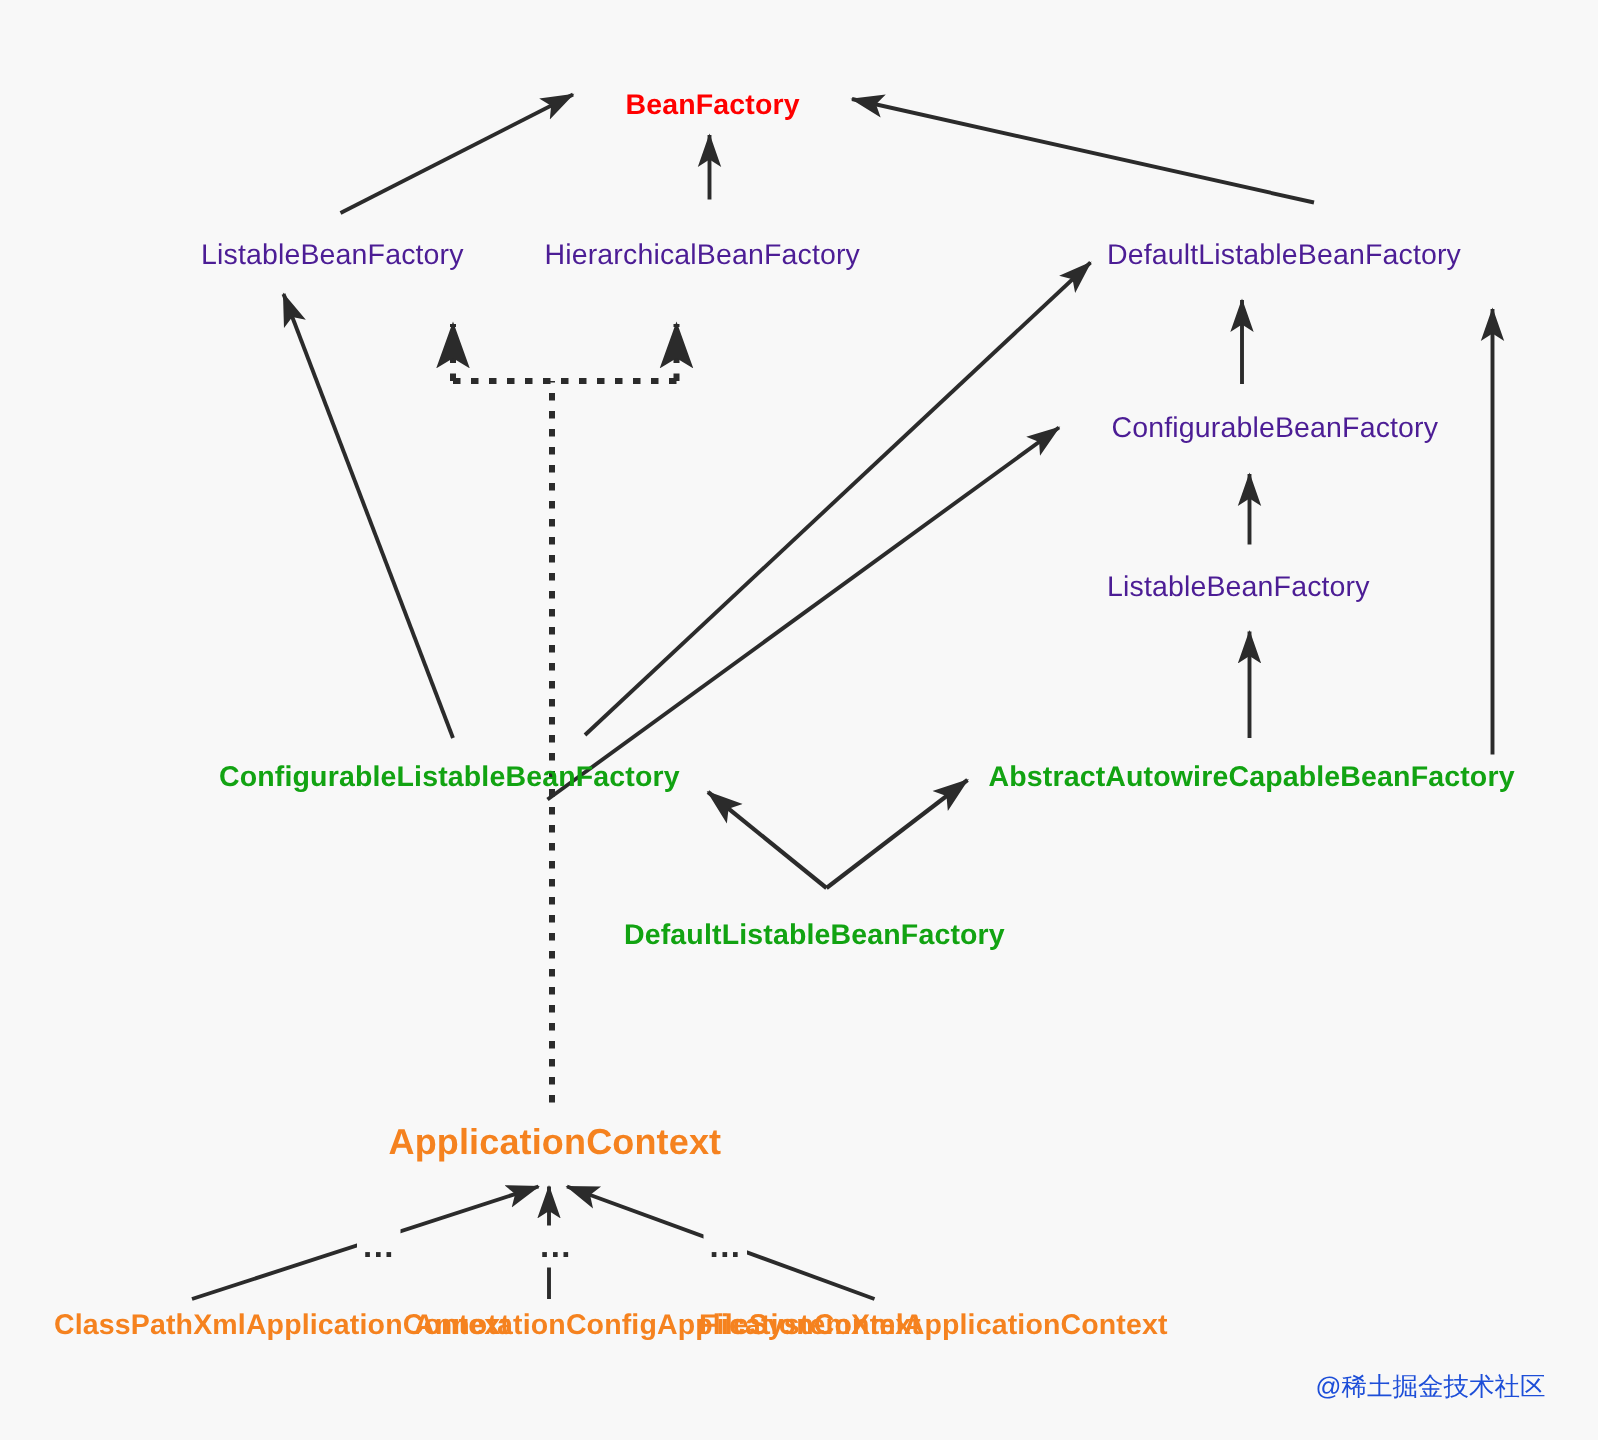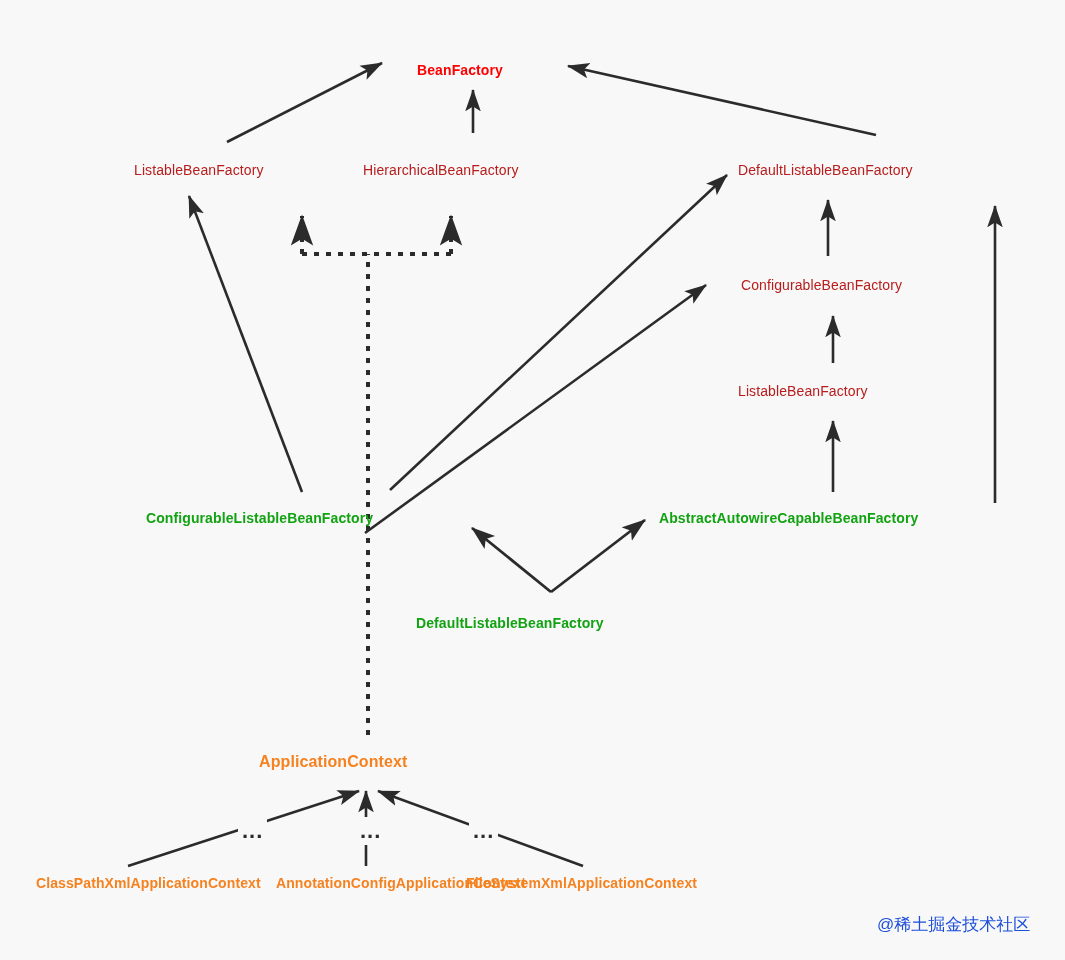--- a/index.html
+++ b/index.html
@@ -19,29 +19,29 @@
     position: absolute;
     left: 0;
     top: 0;
     width: 1065px;
     height: 960px;
     pointer-events: none;
   }
   .node {
     position: absolute;
     white-space: nowrap;
-    font-size: 14px;
+    font-size: 19px;
     line-height: 25px;
     letter-spacing: 0.1px;
   }
   .node.wrap {
     white-space: normal;
     text-align: center;
   }
-  .n-plain  { color: #b91c1c; font-weight: 400; }
+  .n-plain  { color: #4c1d95; font-weight: 400; }
   .n-root   { color: #ff0000; font-weight: 700; }
   .n-impl   { color: #12a312; font-weight: 700; }
   .n-ctx    { color: #f5821f; font-weight: 700; }
   .ellipsis {
     position: absolute;
     font-size: 22px;
     line-height: 1;
     font-weight: 700;
     color: #2b2b2b;
     background: #f8f8f8;
@@ -117,21 +117,21 @@
   <div class="node n-plain" style="left:713px; top:273px;margin-left:28px;">ConfigurableBeanFactory</div>
 
   <div class="node n-plain" style="left:738px; top:379px;">ListableBeanFactory</div>
 
   <div class="node n-impl" style="left:146px; top:506px;">ConfigurableListableBeanFactory</div>
 
   <div class="node n-impl" style="left:659px; top:506px;">AbstractAutowireCapableBeanFactory</div>
 
   <div class="node n-impl" style="left:416px; top:611px;">DefaultListableBeanFactory</div>
 
-  <div class="node n-ctx" style="left:259px; top:749px; font-size:16px;">ApplicationContext</div>
+  <div class="node n-ctx" style="left:259px; top:749px; font-size:24px;">ApplicationContext</div>
 
   <div class="node n-ctx wrap" style="left:36px; top:871px; width:192px; text-align:left;">ClassPathXmlApplicationContext</div>
 
   <div class="node n-ctx wrap" style="left:276px; top:871px; width:182px; text-align:left;">AnnotationConfigApplicationContext</div>
 
   <div class="node n-ctx wrap" style="left:466px; top:871px; width:182px; text-align:left;">FileSystemXmlApplicationContext</div>
 
   <div class="ellipsis" style="left:238px; top:817px;">...</div>
   <div class="ellipsis" style="left:356px; top:817px;">...</div>
   <div class="ellipsis" style="left:469px; top:817px;">...</div>

